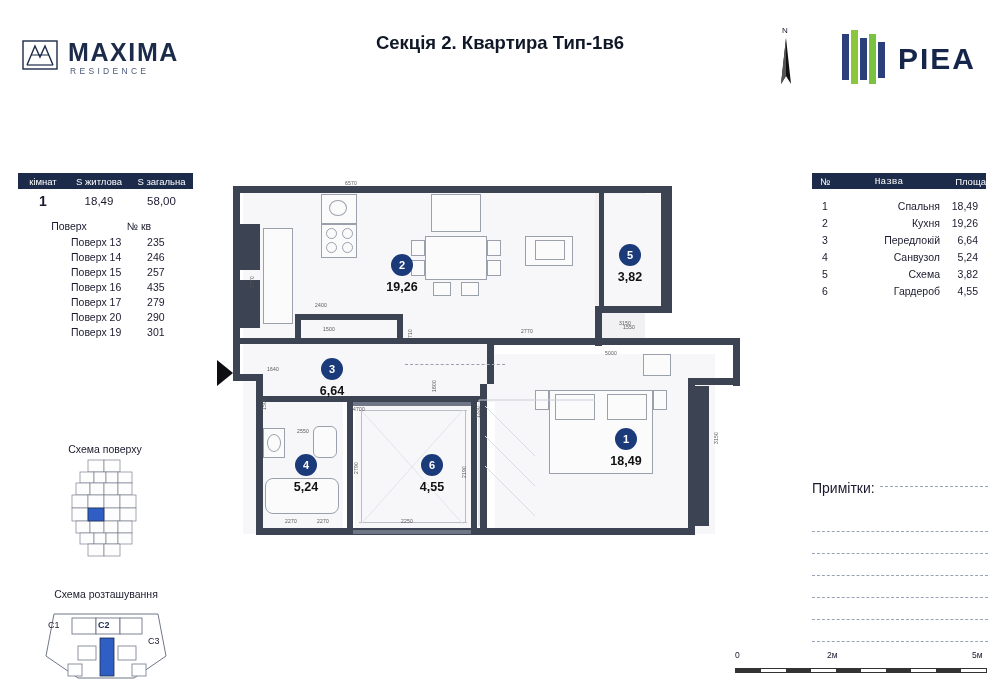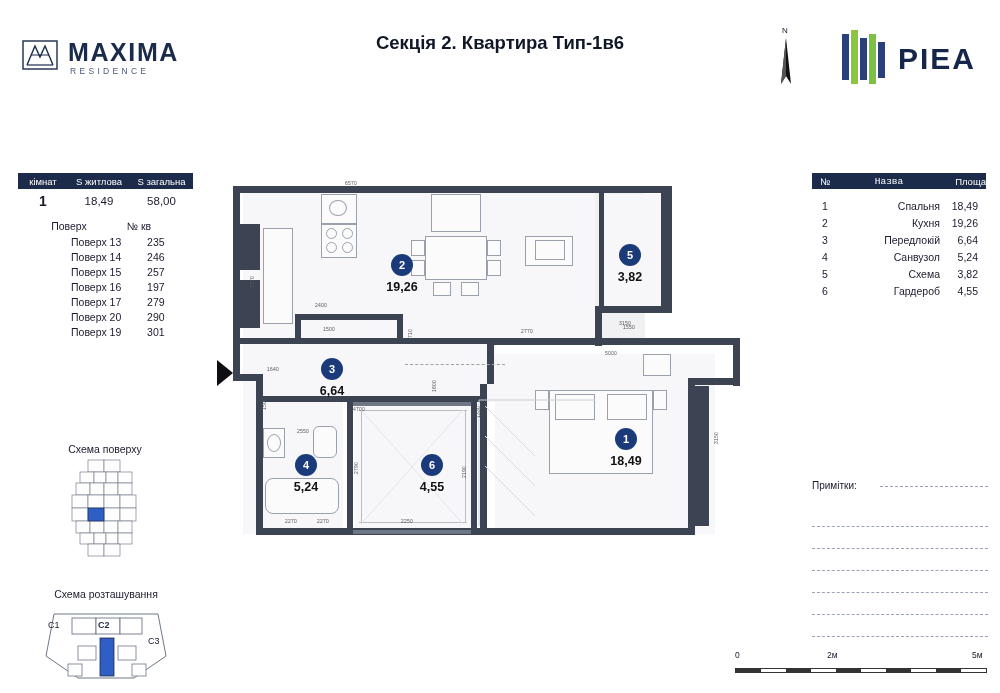--- a/index.html
+++ b/index.html
@@ -74,21 +74,21 @@
   }
   #rooms-table .hdr .n { width:26px; text-align:center; }
   #rooms-table .hdr .nm { width:102px; text-align:center;font-family:Liberation Mono, monospace; }
   #rooms-table .hdr .ar { width:46px; text-align:right; }
   #rooms-table .row { display:flex; height:17px; align-items:center; font-size:10.5px; }
   #rooms-table .row .n { width:26px; text-align:center; }
   #rooms-table .row .nm { width:102px; padding-left:22px;text-align:right; }
   #rooms-table .row .ar { width:46px; text-align:right; padding-right:8px; }
 
   #notes { left:812px; top:480px; width:176px; }
-  #notes .notes-label { font-size:10px; }
+  #notes .notes-label { font-size:14px; }
   #notes .line {
     border-bottom:1px dashed #9aa3b5; height:22px;
   }
   #notes .first-line {
     position:absolute; left:68px; top:6px; width:108px;
     border-bottom:1px dashed #9aa3b5;
   }
 
   
   #scale-bar { left:735px; top:660px; width:252px; height:22px; }
@@ -187,21 +187,21 @@
   <div class="frow">
     <div class="fc1">Поверх 14</div>
     <div class="fc2">246</div>
   </div>
   <div class="frow">
     <div class="fc1">Поверх 15</div>
     <div class="fc2">257</div>
   </div>
   <div class="frow">
     <div class="fc1">Поверх 16</div>
-    <div class="fc2">197</div>
+    <div class="fc2">435</div>
   </div>
   <div class="frow">
     <div class="fc1">Поверх 17</div>
     <div class="fc2">279</div>
   </div>
   <div class="frow">
     <div class="fc1">Поверх 20</div>
     <div class="fc2">290</div>
   </div>
   <div class="frow">

